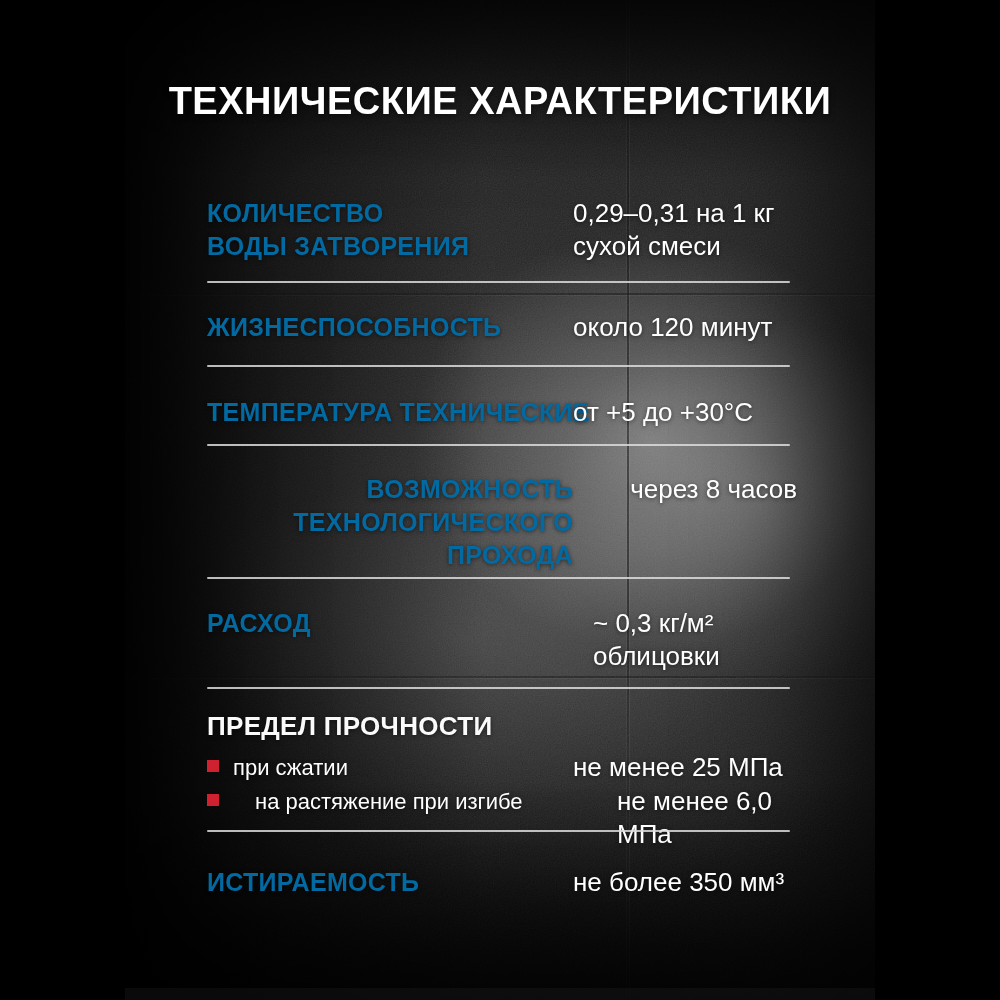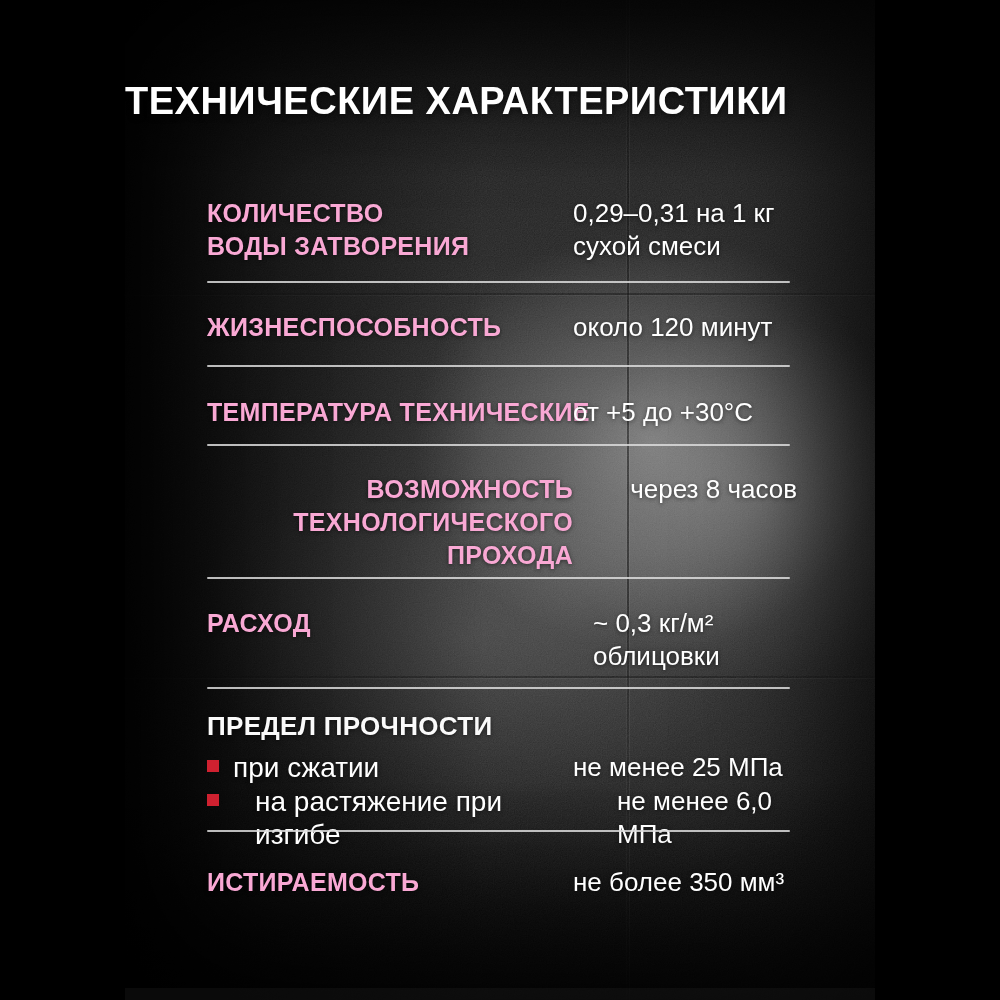--- a/index.html
+++ b/index.html
@@ -26,41 +26,41 @@
     background:linear-gradient(180deg, rgba(0,0,0,0) 2%, rgba(0,0,0,0.5) 20%, rgba(0,0,0,0.55) 60%, rgba(0,0,0,0) 85%);
     box-shadow:1px 0 1px rgba(255,255,255,0.07), -1px 0 1px rgba(255,255,255,0.05);}
   .seam-h{position:absolute;left:0;width:750px;height:2px;
     background:linear-gradient(90deg, rgba(0,0,0,0) 0%, rgba(0,0,0,0.35) 35%, rgba(0,0,0,0.5) 70%, rgba(0,0,0,0.2) 100%);
     box-shadow:0 1px 1px rgba(255,255,255,0.06);}
   .seam-h.h1{top:293px;}
   .seam-h.h2{top:676px;}
   .bottom-strip{position:absolute;left:0;top:988px;width:750px;height:12px;background:rgba(255,255,255,0.04);}
 
   
-  .title{position:absolute;left:125px;top:82px;width:750px;
+  .title{position:absolute;left:125px;top:82px;width:750px;text-align:center;
     color:#fff;font-size:38px;font-weight:800;letter-spacing:0.5px;line-height:1.0;
     text-shadow:0 2px 6px rgba(0,0,0,0.6);}
 
   .row{position:absolute;left:207px;width:590px;display:flex;align-items:flex-start;}
-  .label{width:366px;flex:none;color:#f9a8d4;font-size:25px;font-weight:bold;
+  .label{width:366px;flex:none;color:#0369a1;font-size:25px;font-weight:bold;
     line-height:33px;letter-spacing:0.3px;white-space:pre-line;text-shadow:0 1px 4px rgba(0,0,0,0.55);}
   .label.nowrap{white-space:nowrap;}
   .value{flex:1;color:#fff;font-size:26px;font-weight:normal;line-height:33px;
     white-space:pre-line;text-shadow:0 1px 4px rgba(0,0,0,0.55);}
 
   .r1{top:197px;} .r2{top:311px;} .r3{top:396px;} .r4{top:473px;text-align:right;} .r5{top:607px;gap:20px;}
   .sep{position:absolute;left:207px;width:583px;height:2px;background:#dcdcdc;opacity:0.85;border-radius:1px;}
   .s1{top:281px;} .s2{top:365px;} .s3{top:444px;} .s4{top:577px;} .s5{top:687px;} .s6{top:830px;}
 
   .section-header{position:absolute;left:207px;top:711px;width:583px;color:#fafafa;
     font-size:26px;font-weight:bold;letter-spacing:0.3px;text-shadow:0 1px 4px rgba(0,0,0,0.55);}
   .bullet-row{position:absolute;left:207px;width:590px;display:flex;align-items:flex-start;}
   .b1{top:751px;} .b2{top:785px;gap:22px;}
   .bullet-square{width:12px;height:12px;flex:none;margin-top:9px;margin-right:14px;background:#cf2130;}
-  .bullet-label{width:340px;flex:none;color:#fff;font-size:28px;line-height:33px;
+  .bullet-label{width:340px;flex:none;color:#fff;font-size:22px;line-height:33px;
     text-shadow:0 1px 4px rgba(0,0,0,0.55);}
   .r7{top:866px;}
 </style>
 </head>
 <body>
 
 <div class="stage">
 
   <div class="photo">
     <div class="seam-v"></div>

